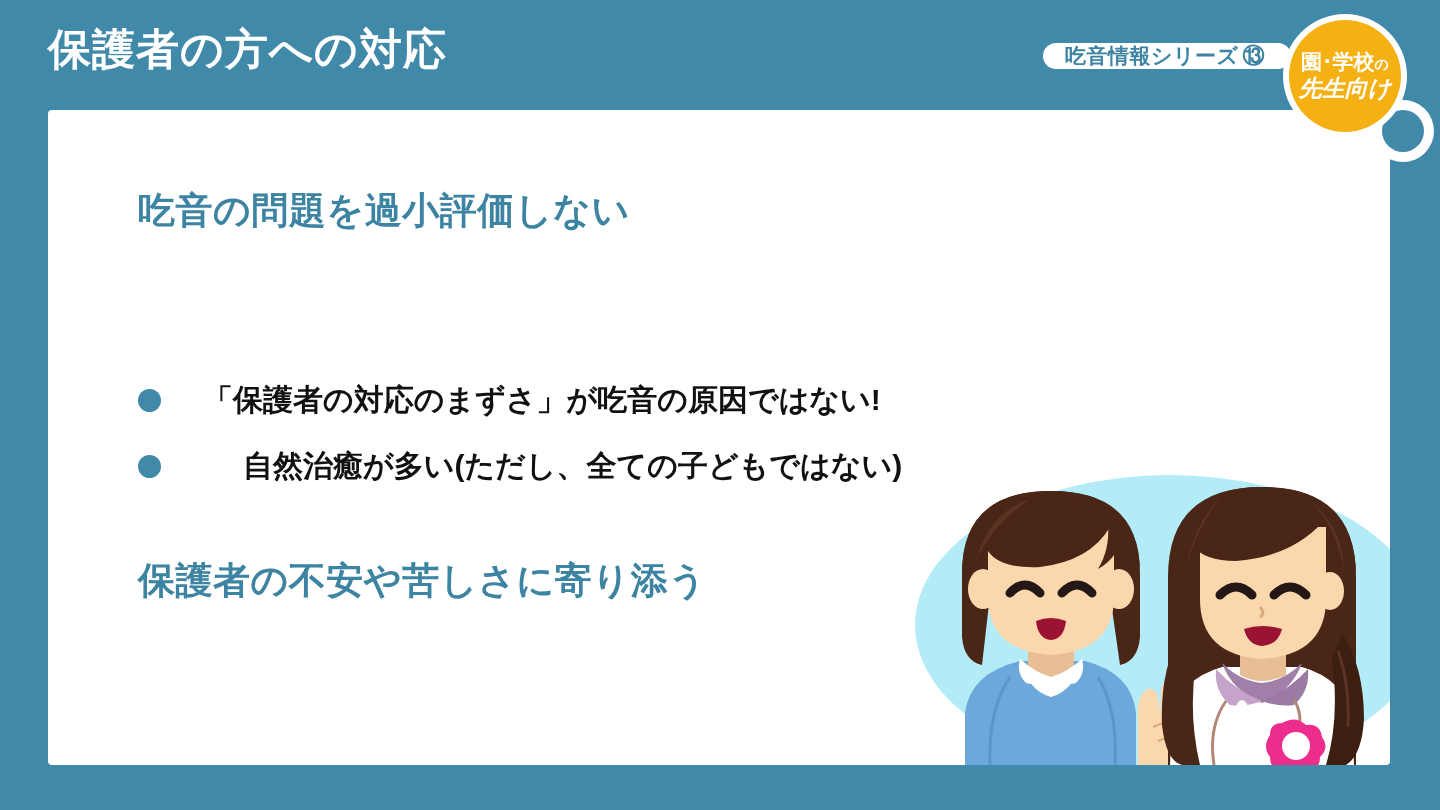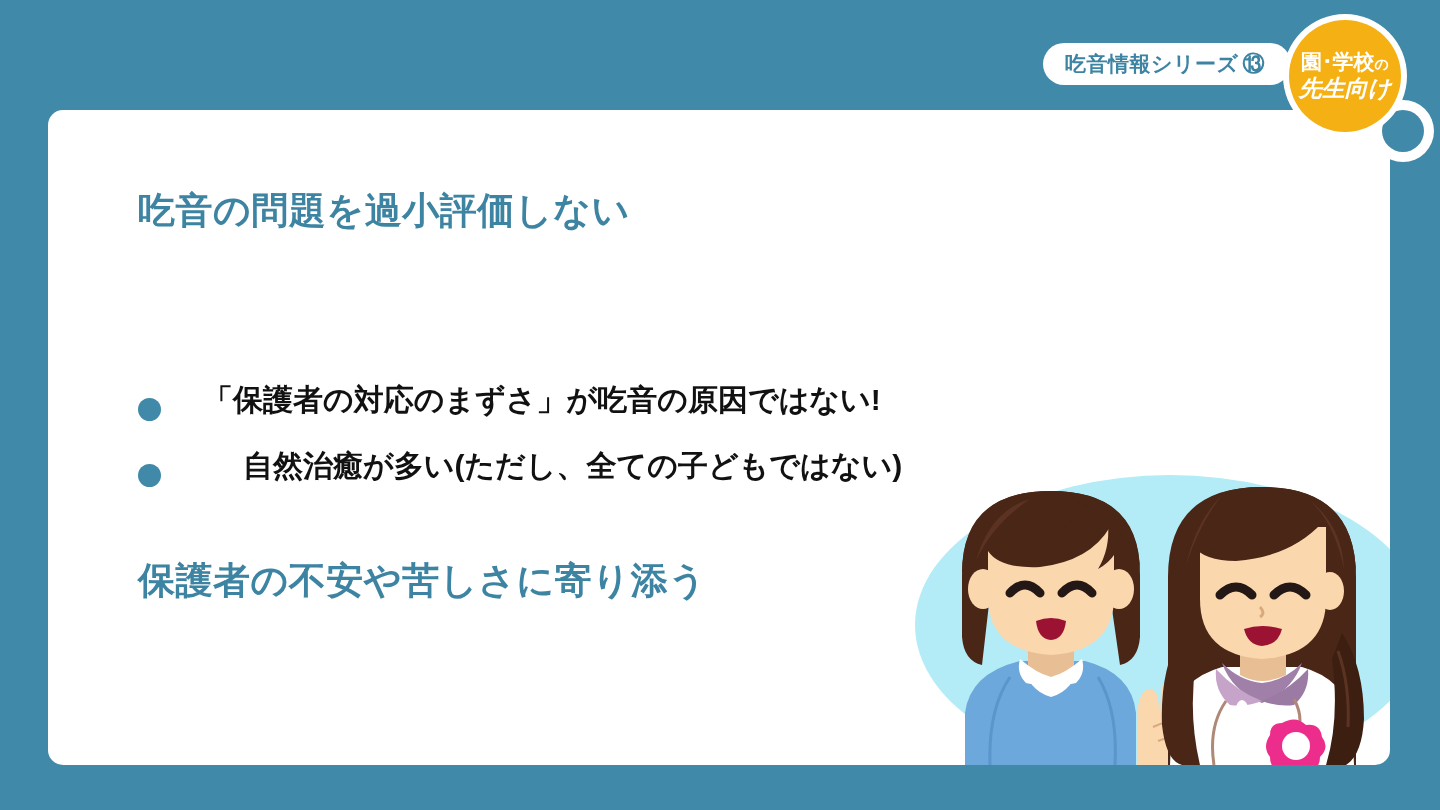--- a/index.html
+++ b/index.html
@@ -26,21 +26,21 @@
     color:#ffffff;
     letter-spacing:1px;
     line-height:1.1;
     white-space:nowrap;
   }
 
   
   .series-pill{
     position:absolute;
     left:1043px;top:43px;
-    height:42px;
+    height:26px;
     padding:0 26px 0 22px;
     background:#ffffff;
     border-radius:21px;
     display:flex;align-items:center;
     color:#3D84A3;
     font-size:21px;
     font-weight:bold;
     letter-spacing:0.5px;
     white-space:nowrap;
     z-index:2;
@@ -93,21 +93,21 @@
     background:#4189A8;
     z-index:3;
   }
 
   
   .card{
     position:absolute;
     left:48px;top:110px;
     width:1342px;height:655px;
     background:#ffffff;
-    border-radius:15px;
+    border-radius:4px;
     overflow:hidden;
     z-index:1;
     text-decoration:underline;
   }
 
   
   .heading{
     position:absolute;
     left:90px;
     color:#3D84A3;
@@ -117,21 +117,21 @@
     white-space:nowrap;
     z-index:3;
   }
   .h1{top:76px;}
   .h2{top:190px;}
   .h3{top:446px;}
 
   .bullet-row{
     position:absolute;
     left:90px;
-    display:flex;align-items:flex-end;
+    display:flex;align-items:center;
     z-index:3;
     white-space:nowrap;
   }
   .b1{top:270px;}
   .b2{top:336px;gap:40px;}
   .bullet-dot{
     width:23px;height:23px;
     border-radius:50%;
     background:#4189A8;
     flex:0 0 auto;
@@ -152,20 +152,21 @@
     z-index:2;
     pointer-events:none;
   }
   .illus svg{display:block;width:520px;height:300px;}
 </style>
 </head>
 <body>
 
 <div id="slide">
 
+  <div class="slide-title">保護者の方への対応</div>
 
   <div class="series-pill">
     <span>吃音情報シリーズ</span>
     <span class="num">⑬</span>
   </div>
 
   <div class="dot-ring"></div>
   <div class="dot-core"></div>
 
   <div class="audience-wrap">

